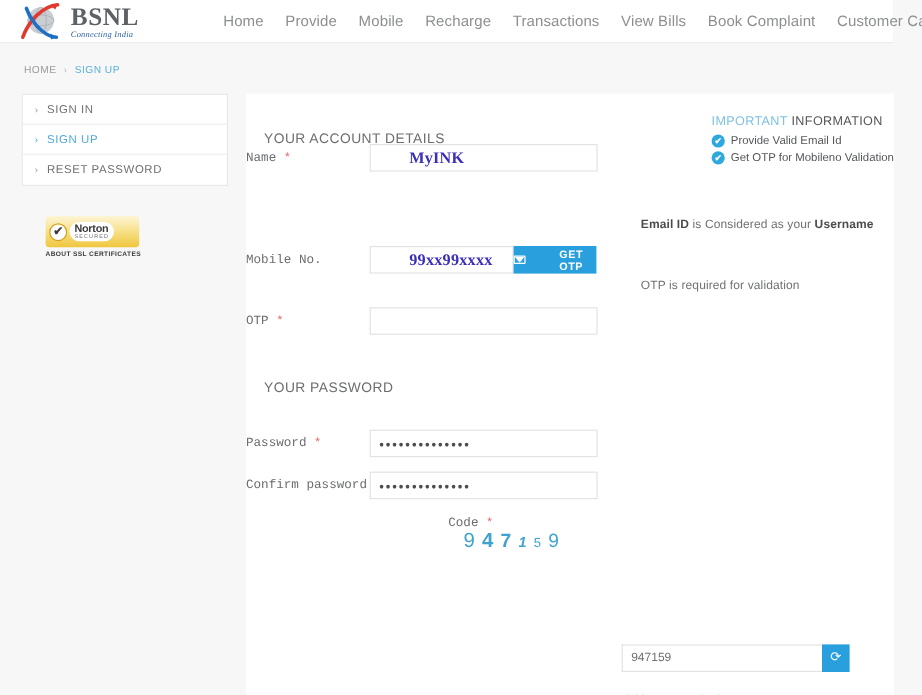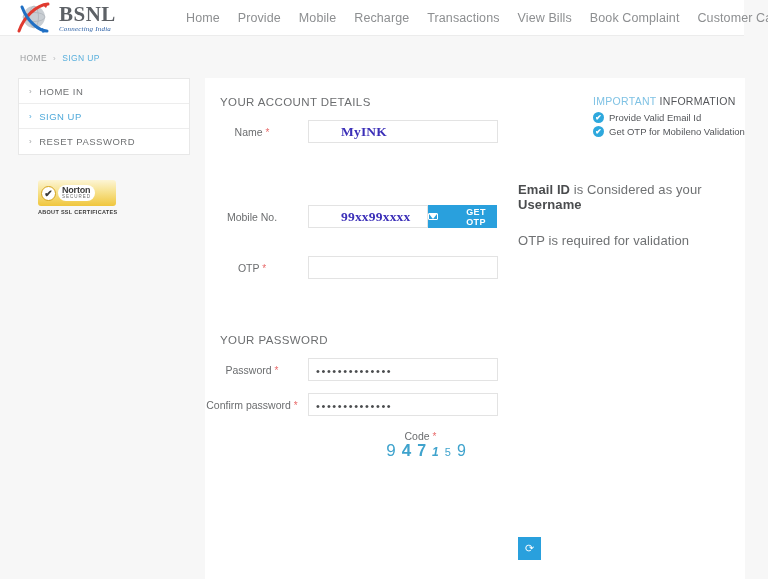--- a/index.html
+++ b/index.html
@@ -116,31 +116,31 @@
   .panel {
     position: absolute; left: 205px; top: 78px;
     width: 540px; height: 501px;
     background: #ffffff;
   }
 
   .section-title {
     position: absolute;
     font-size: 11.5px; color: #6c6e70; letter-spacing: 0.4px;
   }
-  #sec-account { left: 15px; top: 18px; }
-  #sec-password { left: 15px; top: 256px; }
+  #sec-account { left: 15px; top: 32px; }
+  #sec-password { left: 15px; top: 240px; }
 
   .field-row {
     position: absolute; left: 0; width: 440px;
     display: flex; align-items: center;
   }
   .f-label {
-    width: 103px; text-align: center;
+    width: 103px; text-align: left;
     font-size: 10.5px; color: #6b6d6f;
-    padding-right: 9px; white-space: nowrap;
+    padding-right: 9px; white-space: nowrap; font-family: Liberation Mono, monospace;
   }
   .req { color: #e86a6a; font-size: 10px; }
 
   .f-input {
     width: 190px; height: 23px;
     border: 1px solid #e3e3e3;
     background: #fff;
     font-size: 11px; color: #5d5f61;
     padding: 0 7px;
     outline: none;
@@ -153,21 +153,21 @@
     padding-left: 32px;
   }
   .f-input.mobileval { width: 120px; }
   .f-input.pw {
     font-size: 11px; letter-spacing: 1.6px; color: #4a4c4e;
     padding-top: 2px;
   }
 
   .helper {
     position: absolute;
-    font-size: 13px; color: #6f7173; letter-spacing: 0.1px;
+    font-size: 10px; color: #6f7173; letter-spacing: 0.1px; margin-left: 16px;
   }
   .helper b { font-weight: 700; color: #4a4c4e; }
 
   .otp-btn {
     width: 69px; height: 23px;
     background: #29a0dd; border: none;
     color: #ffffff; font-size: 9px; font-weight: 700;
     letter-spacing: 0.4px;
     display: flex; align-items: center; justify-content: center; gap: 17px;
     cursor: pointer;
@@ -320,21 +320,21 @@
 <div class="breadcrumb">
   <span class="bc-home">HOME</span>
   <span class="bc-sep">›</span>
   <span class="bc-current">SIGN UP</span>
 </div>
 
 <div class="sidebar">
   <div class="side-box">
     <div class="side-item">
       <span class="side-chev">›</span>
-      <span>HOME IN</span>
+      <span>SIGN IN</span>
     </div>
     <div class="side-item active">
       <span class="side-chev">›</span>
       <span>SIGN UP</span>
     </div>
     <div class="side-item">
       <span class="side-chev">›</span>
       <span>RESET PASSWORD</span>
     </div>
   </div>
@@ -415,20 +415,21 @@
       <span class="cd cd-a">9</span>
       <span class="cd cd-b">4</span>
       <span class="cd cd-c">7</span>
       <span class="cd cd-d">1</span>
       <span class="cd cd-e">5</span>
       <span class="cd cd-f">9</span>
     </div>
   </div>
 
   <div class="captcha-row">
+    <input class="captcha-input" type="text" value="947159" style="">
     <button class="refresh-btn">
       <span>⟳</span>
     </button>
   </div>
 
   <div class="required-note">
     <span class="star">*</span><span> Fields Are Required.</span>
   </div>
 
   <div class="info" style="left:348px; top:17px;">

